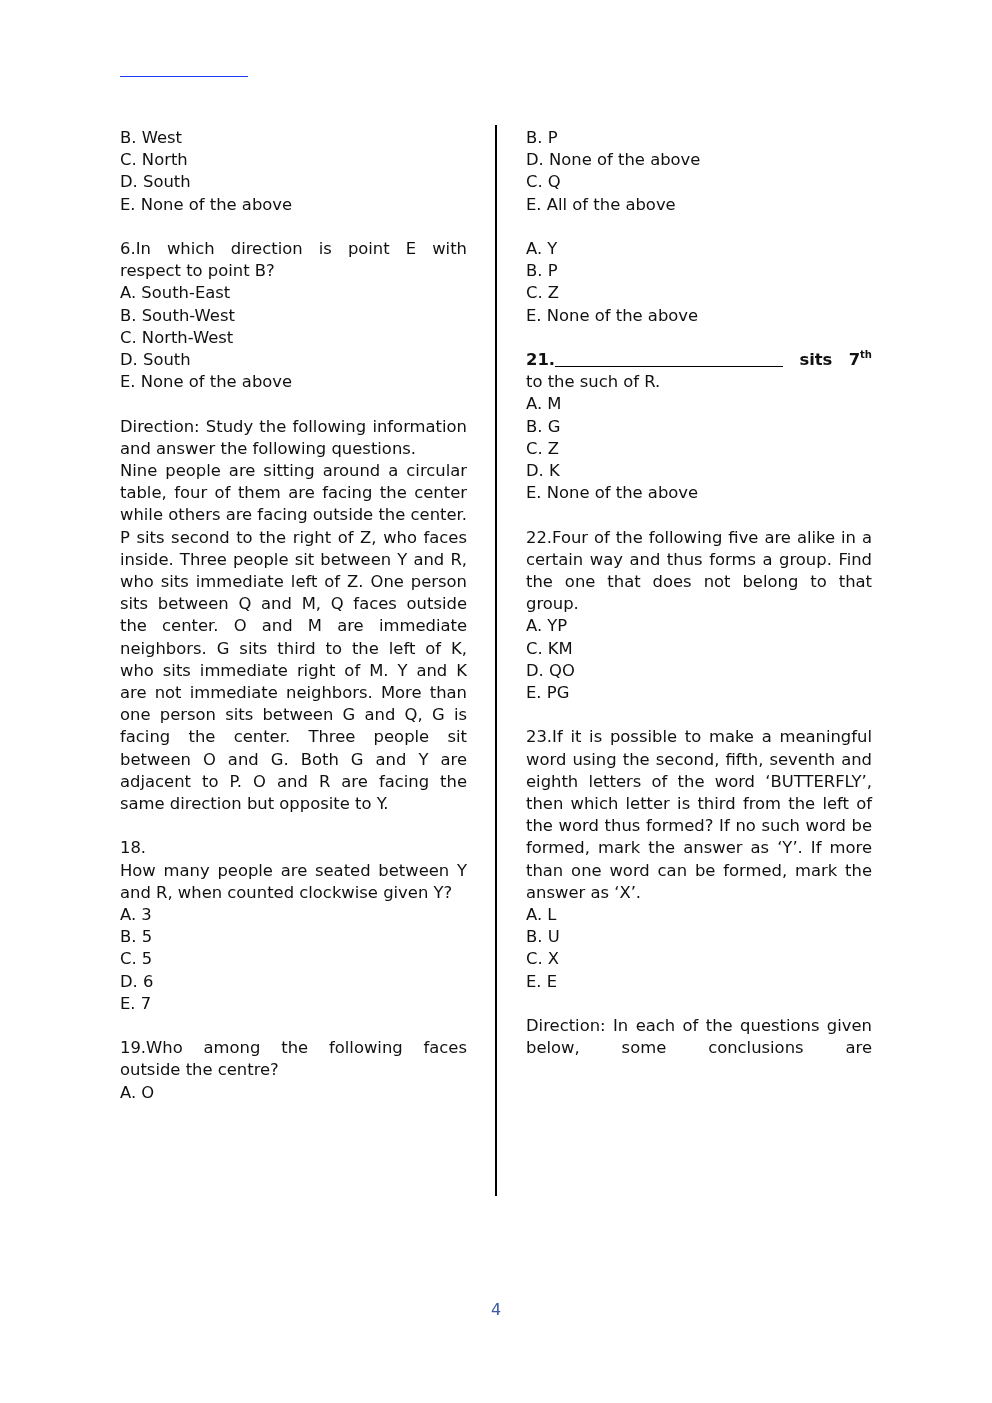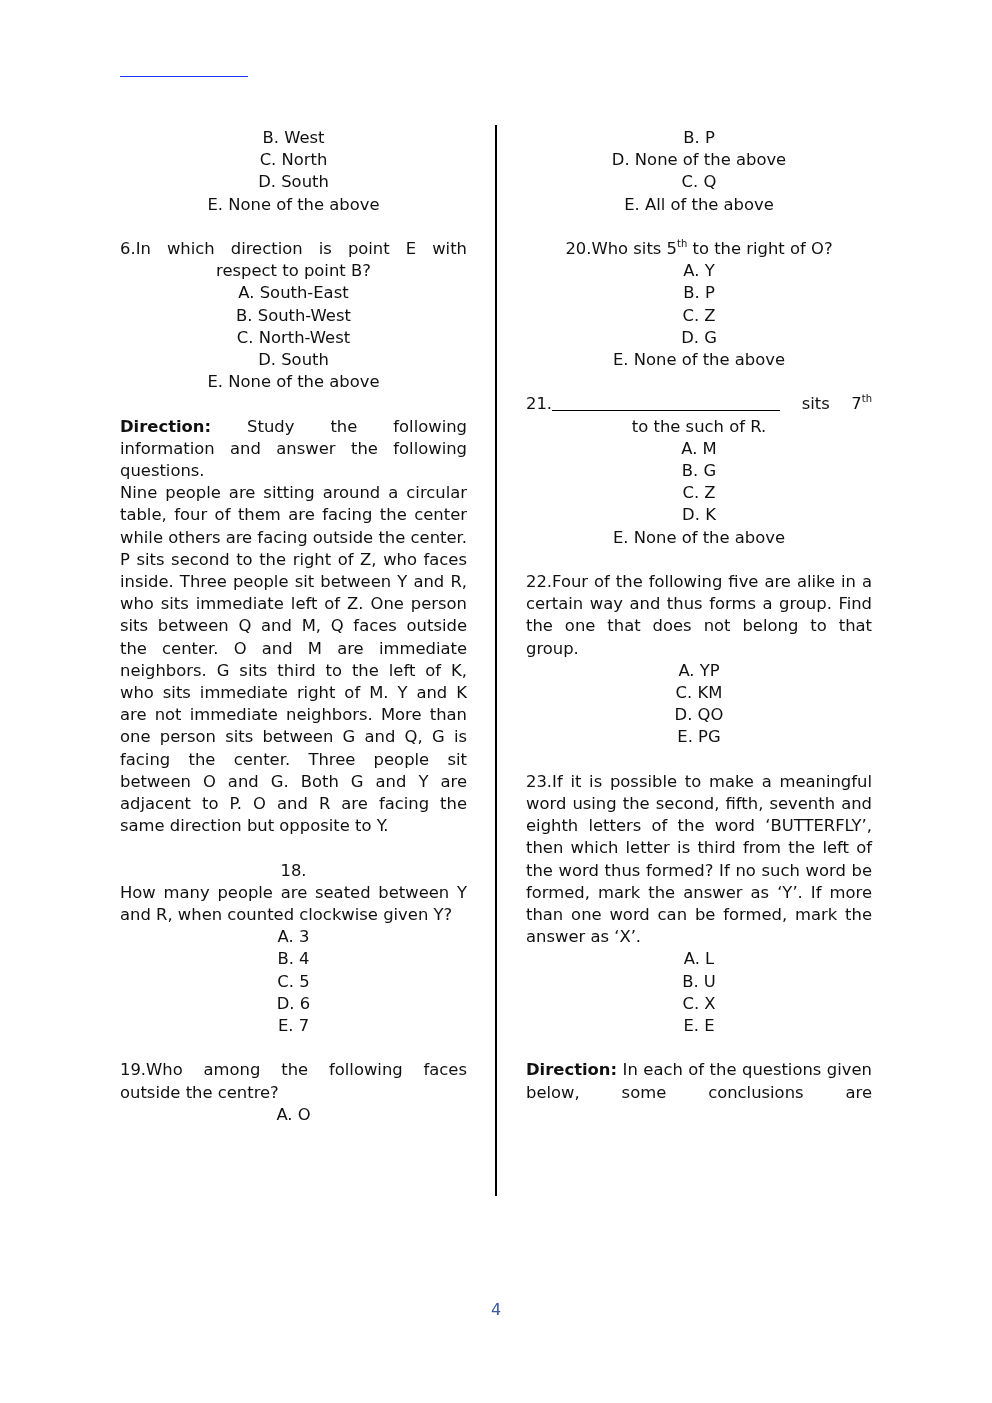--- a/index.html
+++ b/index.html
@@ -4,25 +4,25 @@
 <style>
   html, body { margin: 0; padding: 0; background: #ffffff; }
   body { width: 992px; height: 1403px; position: relative; overflow: hidden;
          font-family: "DejaVu Sans", sans-serif; color: #111; }
   .header-link { position: absolute; left: 120px; top: 76px; width: 128px; height: 0;
                  border-top: 1px solid #1a3cff; }
   .col { position: absolute; top: 127px; font-size: 16.4px; line-height: 22.2px; }
   .col-left { left: 120px; width: 347px; }
   .col-right { left: 526px; width: 346px; }
   .divider { position: absolute; left: 495px; top: 125px; width: 2px; height: 1071px; background: #000; }
-  .line { display: block; white-space: nowrap; text-align: center; }
+  .line { display: block; white-space: nowrap; }
   .para { display: block; text-align: justify; text-align-last: left; }
   .just-full { text-align: justify; text-align-last: justify; display: block; }
   .gap { display: block; height: 22.2px; }
-  b { font-weight: bold; }
+  b { font-weight: normal; }
   sup { font-size: 10px; line-height: 0; vertical-align: 7px; }
   .blank { display: inline-block; width: 228px; border-bottom: 1.5px solid #000; height: 16px; vertical-align: -2px; }
   .page-num { position: absolute; left: 0; width: 992px; top: 1300px; text-align: center;
               color: #3a5aa8; font-size: 16px; }
 </style>
 </head>
 <body>
 
 <div class="header-link"></div>
 
@@ -44,46 +44,44 @@
   <span class="line">E. None of the above</span>
   <span class="gap"></span>
 
   <span class="para"><b>Direction:</b><span> Study the following information and answer the following questions.</span></span>
   <span class="para">Nine people are sitting around a circular table, four of them are facing the center while others are facing outside the center. P sits second to the right of Z, who faces inside. Three people sit between Y and R, who sits immediate left of Z. One person sits between Q and M, Q faces outside the center. O and M are immediate neighbors. G sits third to the left of K, who sits immediate right of M. Y and K are not immediate neighbors. More than one person sits between G and Q, G is facing the center. Three people sit between O and G. Both G and Y are adjacent to P. O and R are facing the same direction but opposite to Y.</span>
   <span class="gap"></span>
 
   <span class="line">18.</span>
   <span class="para">How many people are seated between Y and R, when counted clockwise given Y?</span>
   <span class="line">A. 3</span>
-  <span class="line">B. 4</span>
+  <span class="line">B. 5</span>
   <span class="line">C. 5</span>
   <span class="line">D. 6</span>
   <span class="line">E. 7</span>
   <span class="gap"></span>
 
   <span class="para">19.Who among the following faces outside the centre?</span>
   <span class="line">A. O</span>
 </div>
 
 <div class="col col-right">
   <span class="line">B. P</span>
   <span class="line">D. None of the above</span>
   <span class="line">C. Q</span>
   <span class="line">E. All of the above</span>
   <span class="gap"></span>
 
-  <span class="line"><span>20.Who sits 5</span><sup>th</sup><span> to the right of O?</span></span>
   <span class="line">A. Y</span>
   <span class="line">B. P</span>
   <span class="line">C. Z</span>
-  <span class="line">D. G</span>
   <span class="line">E. None of the above</span>
   <span class="gap"></span>
 
-  <span class="line" style="display:flex;justify-content:space-between;">
+  <span class="line" style="display:flex;justify-content:space-between;font-weight:bold;">
     <span><span>21.</span><span class="blank"></span></span>
     <span>sits</span>
     <span><span>7</span><sup>th</sup></span>
   </span>
   <span class="line">to the such of R.</span>
   <span class="line">A. M</span>
   <span class="line">B. G</span>
   <span class="line">C. Z</span>
   <span class="line">D. K</span>
   <span class="line">E. None of the above</span>

